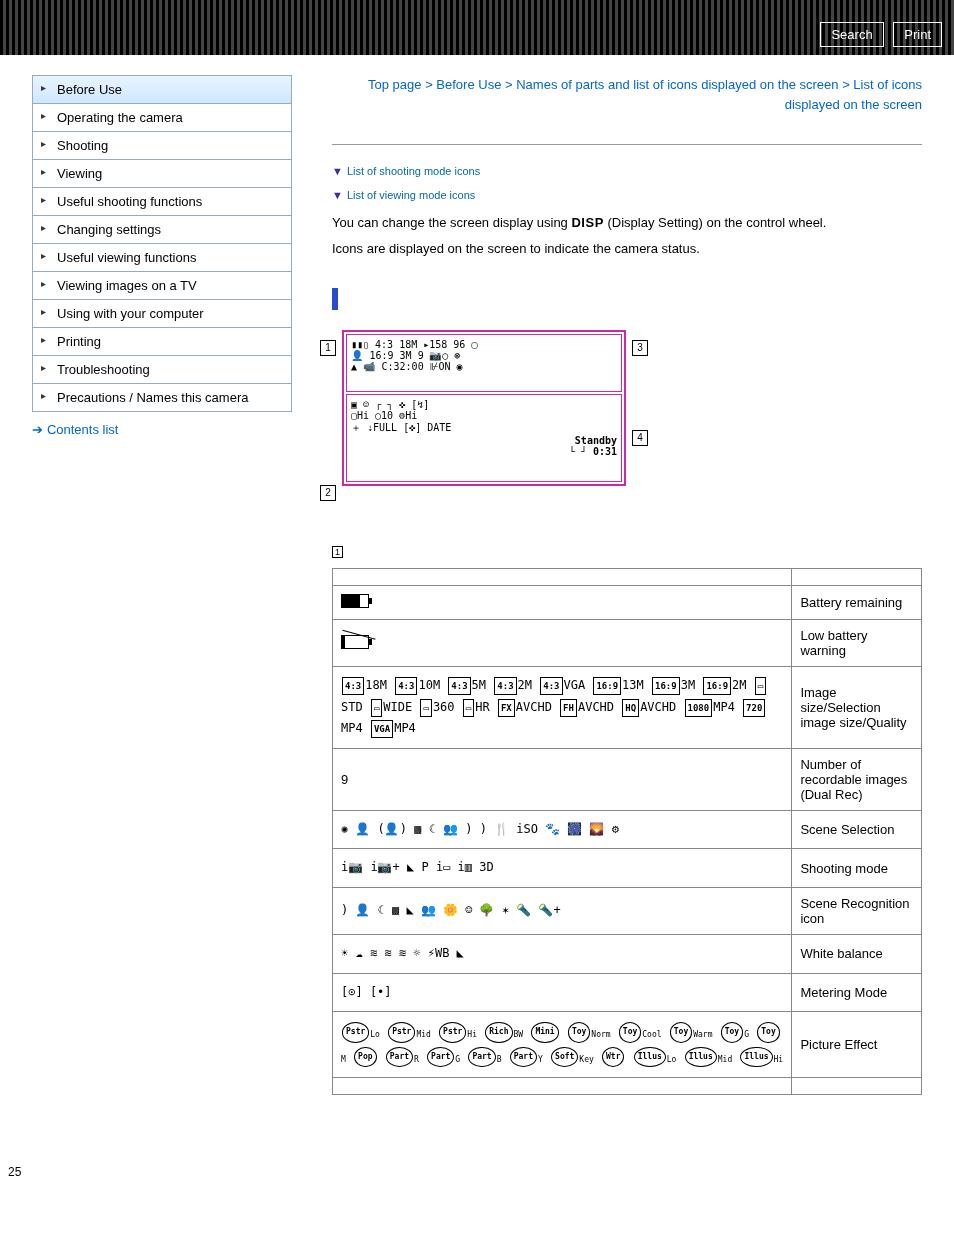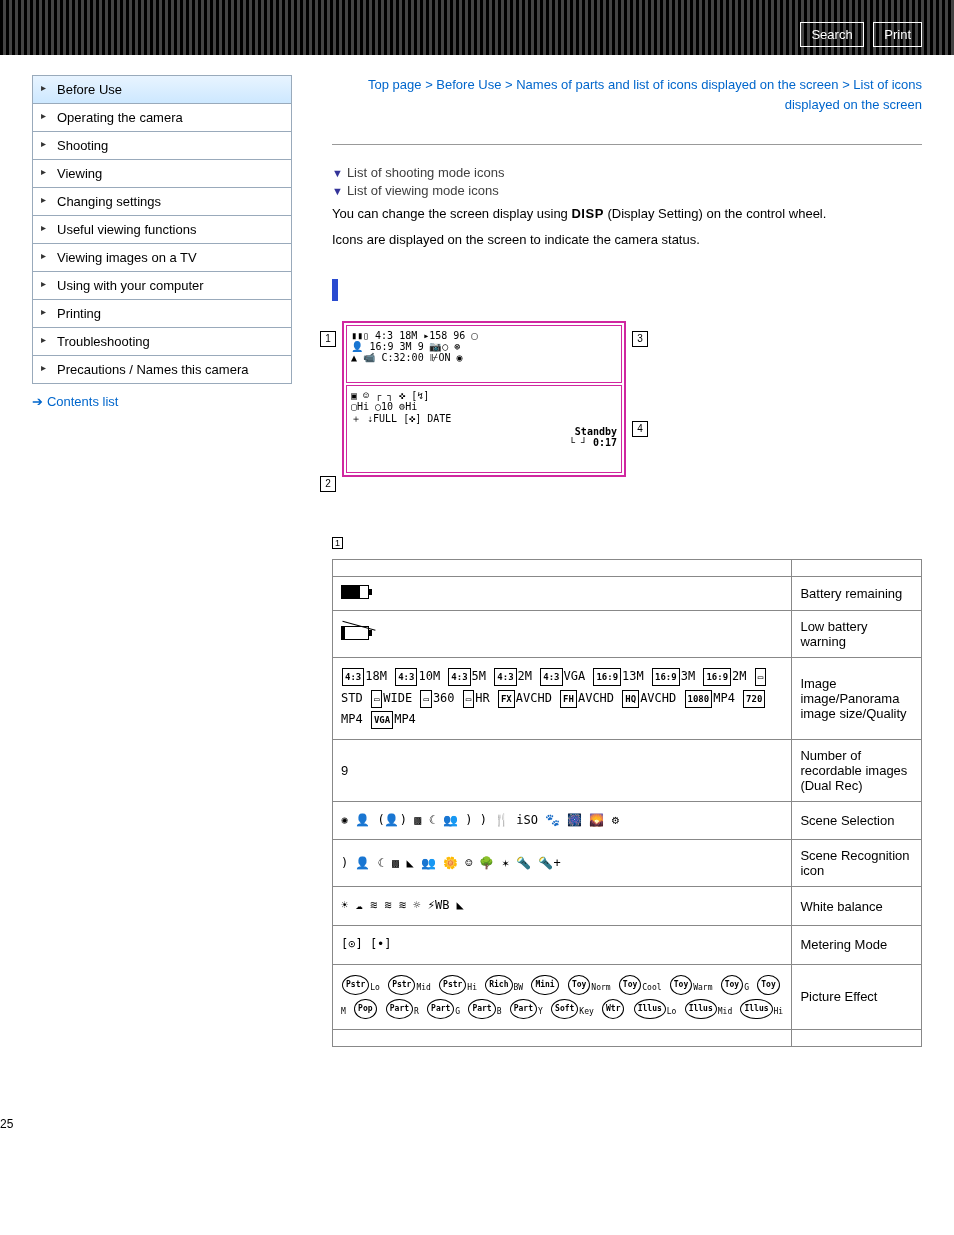--- a/index.html
+++ b/index.html
@@ -1,73 +1,74 @@
 <!DOCTYPE html>
 <html><head>
 <meta charset="utf-8">
 <style>
 body{margin:0;font-family:Arial,Helvetica,sans-serif;font-size:13px;color:#000;background:#fff}
 .banner{height:55px;background:repeating-linear-gradient(90deg,#000 0 3px,#444 3px 6px);position:relative}
-.banner .btns{position:absolute;right:32px;bottom:8px}
+.banner .btns{position:absolute;right:12px;bottom:8px}
 .banner .btn{display:inline-block;color:#fff;border:1px solid #fff;padding:4px 10px;margin-left:6px;font-size:13px;cursor:pointer}
 .wrap{display:flex;padding:20px 20px 40px 20px;max-width:930px;margin:0 auto;box-sizing:border-box}
 .side{width:260px;flex-shrink:0}
 .nav{border:1px solid #9ab;background:#fff}
 .nav li{list-style:none;border-bottom:1px solid #9ab;padding:6px 8px 6px 24px;position:relative;cursor:pointer;font-size:13px}
 .nav li:last-child{border-bottom:none}
 .nav li::before{content:"▸";position:absolute;left:8px;top:6px;font-size:10px;color:#333}
 .nav li.active{background:linear-gradient(#e8f4ff,#cde8ff)}
 .nav ul{margin:0;padding:0}
 .contents-link{text-align:left;margin-top:10px;color:#06c;font-size:13px}
 .contents-link .arrow{color:#06c;margin-right:4px}
 .main{flex:1;padding-left:40px;min-width:0}
 .crumb{color:#06c;text-align:right;font-size:13px;line-height:1.5;margin-bottom:30px}
 .crumb span.sep{color:#06c}
 hr{border:none;border-top:1px solid #999;margin:20px 0}
-.tri-link{color:#404040;font-size:13px;margin:3px 0}
+.tri-link{color:#0369a1;font-size:11px;margin:12px 0}
 .tri-link::before{content:"▼";color:#339;margin-right:4px;font-size:11px}
 .body-text{font-size:13px;margin:6px 0;line-height:1.5}
 .disp{display:inline-block;font-weight:bold;font-family:Arial;letter-spacing:.5px}
 .section-bar{width:6px;height:22px;background:#2a4bd0;margin:30px 0 10px 0}
 .diagram{margin:10px 0 30px 0}
 .diagram .outer{display:inline-block;padding:10px;position:relative}
 .screen{border:2px solid #d028a0;width:280px;position:relative}
 .screen .area{border:1px solid #d028a0;margin:2px;padding:4px;font-size:10px;font-family:monospace;position:relative}
 .callout{position:absolute;border:1px solid #000;width:14px;height:14px;font-size:10px;text-align:center;line-height:14px;background:#fff}
 .ico-row{white-space:nowrap;overflow:hidden;text-overflow:clip}
 .sq{display:inline-block;border:1px solid #000;padding:0 2px;font-size:9px;margin:20px 0 10px 0}
 table.icons{border-collapse:collapse;width:100%;font-size:13px}
 table.icons td,table.icons th{border:1px solid #888;padding:8px;vertical-align:middle;text-align:left}
 table.icons th{background:#fff;font-weight:normal}
 .icon-strip{font-family:monospace;font-size:12px;white-space:normal;line-height:1.8}
 .icon-batt{display:inline-block;width:26px;height:12px;border:1px solid #000;position:relative;background:linear-gradient(90deg,#000 70%,#fff 70%)}
 .icon-batt::after{content:"";position:absolute;right:-4px;top:3px;width:3px;height:6px;background:#000}
 .icon-batt.low{background:linear-gradient(90deg,#000 10%,#fff 10%)}
 .icon-batt.low::before{content:"";position:absolute;left:-2px;top:-2px;right:-6px;bottom:-2px;border-top:1px solid #000;transform:rotate(15deg)}
-.pgnum{font-size:12px;margin:30px 0 10px 0}
+.pgnum{font-size:12px;margin:30px 0 10px 8px}
 .tag{display:inline-block;border:1px solid #000;font-size:9px;padding:0 2px;margin:0 1px;font-weight:bold}
 </style>
 </head>
 <body>
 
 <div class="banner">
   <div class="btns">
     <span class="btn">Search</span>
     <span class="btn">Print</span>
   </div>
 </div>
 
 <div class="wrap">
   <div class="side">
     <div class="nav">
       <ul id="navlist">
           <li class="active">Before Use</li>
           <li>Operating the camera</li>
           <li>Shooting</li>
           <li>Viewing</li>
+          <li>Useful shooting functions</li>
           <li>Changing settings</li>
           <li>Useful viewing functions</li>
           <li>Viewing images on a TV</li>
           <li>Using with your computer</li>
           <li>Printing</li>
           <li>Troubleshooting</li>
           <li>Precautions / Names this camera</li>
         </ul>
     </div>
     <div class="contents-link">
@@ -101,21 +102,21 @@
           <div class="area" style="height:48px">
             <div class="ico-row">▮▮▯   4:3 18M   ▸158     96 ▢</div>
             <div class="ico-row">👤    16:9 3M  9  📷◯       ⊛</div>
             <div class="ico-row">▲     📹 C:32:00   ⊮ON  ◉</div>
           </div>
           <div class="area" style="height:78px">
             <div class="ico-row">▣ ☺  ┌        ┐   ✜ [↯]</div>
             <div class="ico-row">▢Hi     ◯10        ⚙Hi</div>
             <div class="ico-row">        ＋    ⇣FULL [✜] DATE</div>
             <div class="ico-row" style="text-align:right;font-weight:bold">                  Standby</div>
-            <div class="ico-row" style="text-align:right;font-weight:bold"> └        ┘       0:17</div>
+            <div class="ico-row" style="text-align:right;font-weight:bold"> └        ┘       0:31</div>
           </div>
         </div>
       </div>
     </div>
 
     <span class="sq">1</span>
 
     <table class="icons">
       <tbody>
           <tr>
@@ -125,29 +126,33 @@
       <tr>
             <td><span class="icon-batt"></span></td>
             <td>Battery remaining</td>
           </tr>
       <tr>
             <td><span class="icon-batt low"></span></td>
             <td>Low battery warning</td>
           </tr>
       <tr>
             <td class="icon-strip" id="r3icons"><span class="tag">4:3</span><span>18M </span><span class="tag">4:3</span><span>10M </span><span class="tag">4:3</span><span>5M </span><span class="tag">4:3</span><span>2M </span><span class="tag">4:3</span><span>VGA </span><span class="tag">16:9</span><span>13M </span><span class="tag">16:9</span><span>3M </span><span class="tag">16:9</span><span>2M </span><span class="tag">▭</span><span>STD </span><span class="tag">▭</span><span>WIDE </span><span class="tag">▭</span><span>360 </span><span class="tag">▭</span><span>HR </span><span class="tag">FX</span><span>AVCHD </span><span class="tag">FH</span><span>AVCHD </span><span class="tag">HQ</span><span>AVCHD </span><span class="tag">1080</span><span>MP4 </span><span class="tag">720</span><span>MP4 </span><span class="tag">VGA</span><span>MP4 </span></td>
-            <td>Image image/Panorama image size/Quality</td>
+            <td>Image size/Selection image size/Quality</td>
           </tr>
       <tr>
             <td>9</td>
             <td>Number of recordable images (Dual Rec)</td>
           </tr>
       <tr>
             <td class="icon-strip">✺ 👤 (👤) ▩ ☾ 👥 ) ) 🍴 iSO 🐾 🎆 🌄 ⚙</td>
             <td>Scene Selection</td>
+          </tr>
+      <tr>
+            <td class="icon-strip">i📷 i📷+ ◣ P i▭ i▥ 3D</td>
+            <td>Shooting mode</td>
           </tr>
       <tr>
             <td class="icon-strip">) 👤 ☾ ▩ ◣ 👥 🌼 ☺ 🌳 ✶ 🔦 🔦+</td>
             <td>Scene Recognition icon</td>
           </tr>
       <tr>
             <td class="icon-strip">☀ ☁ ≋ ≋ ≋ ☼ ⚡WB ◣</td>
             <td>White balance</td>
           </tr>
       <tr>

